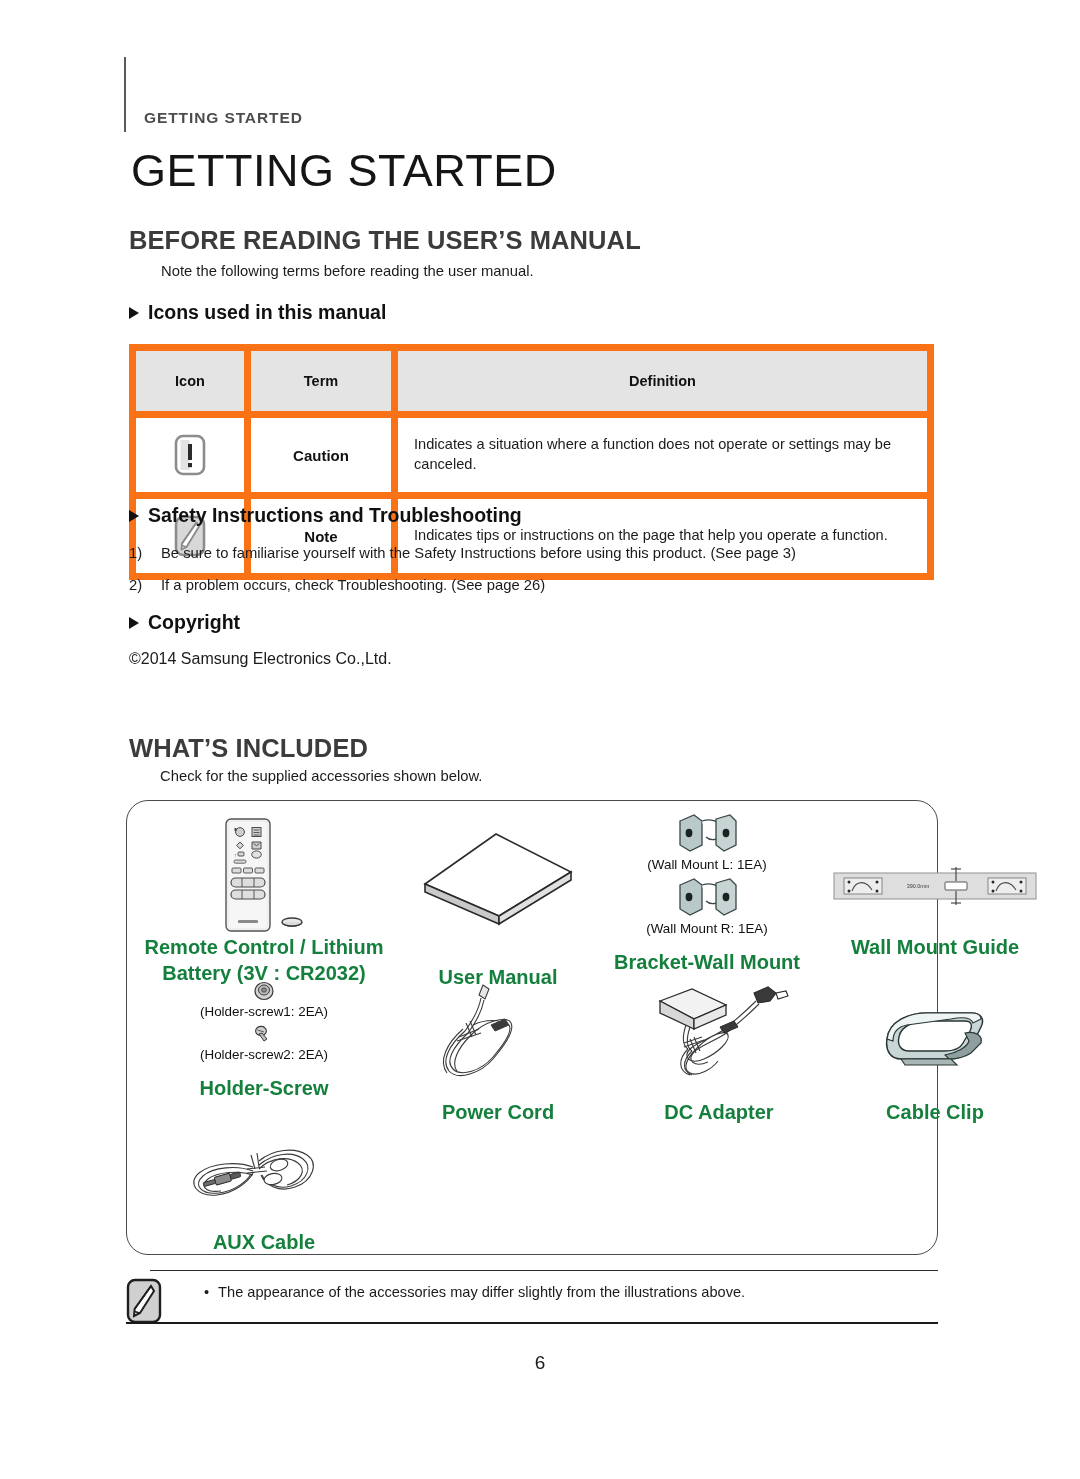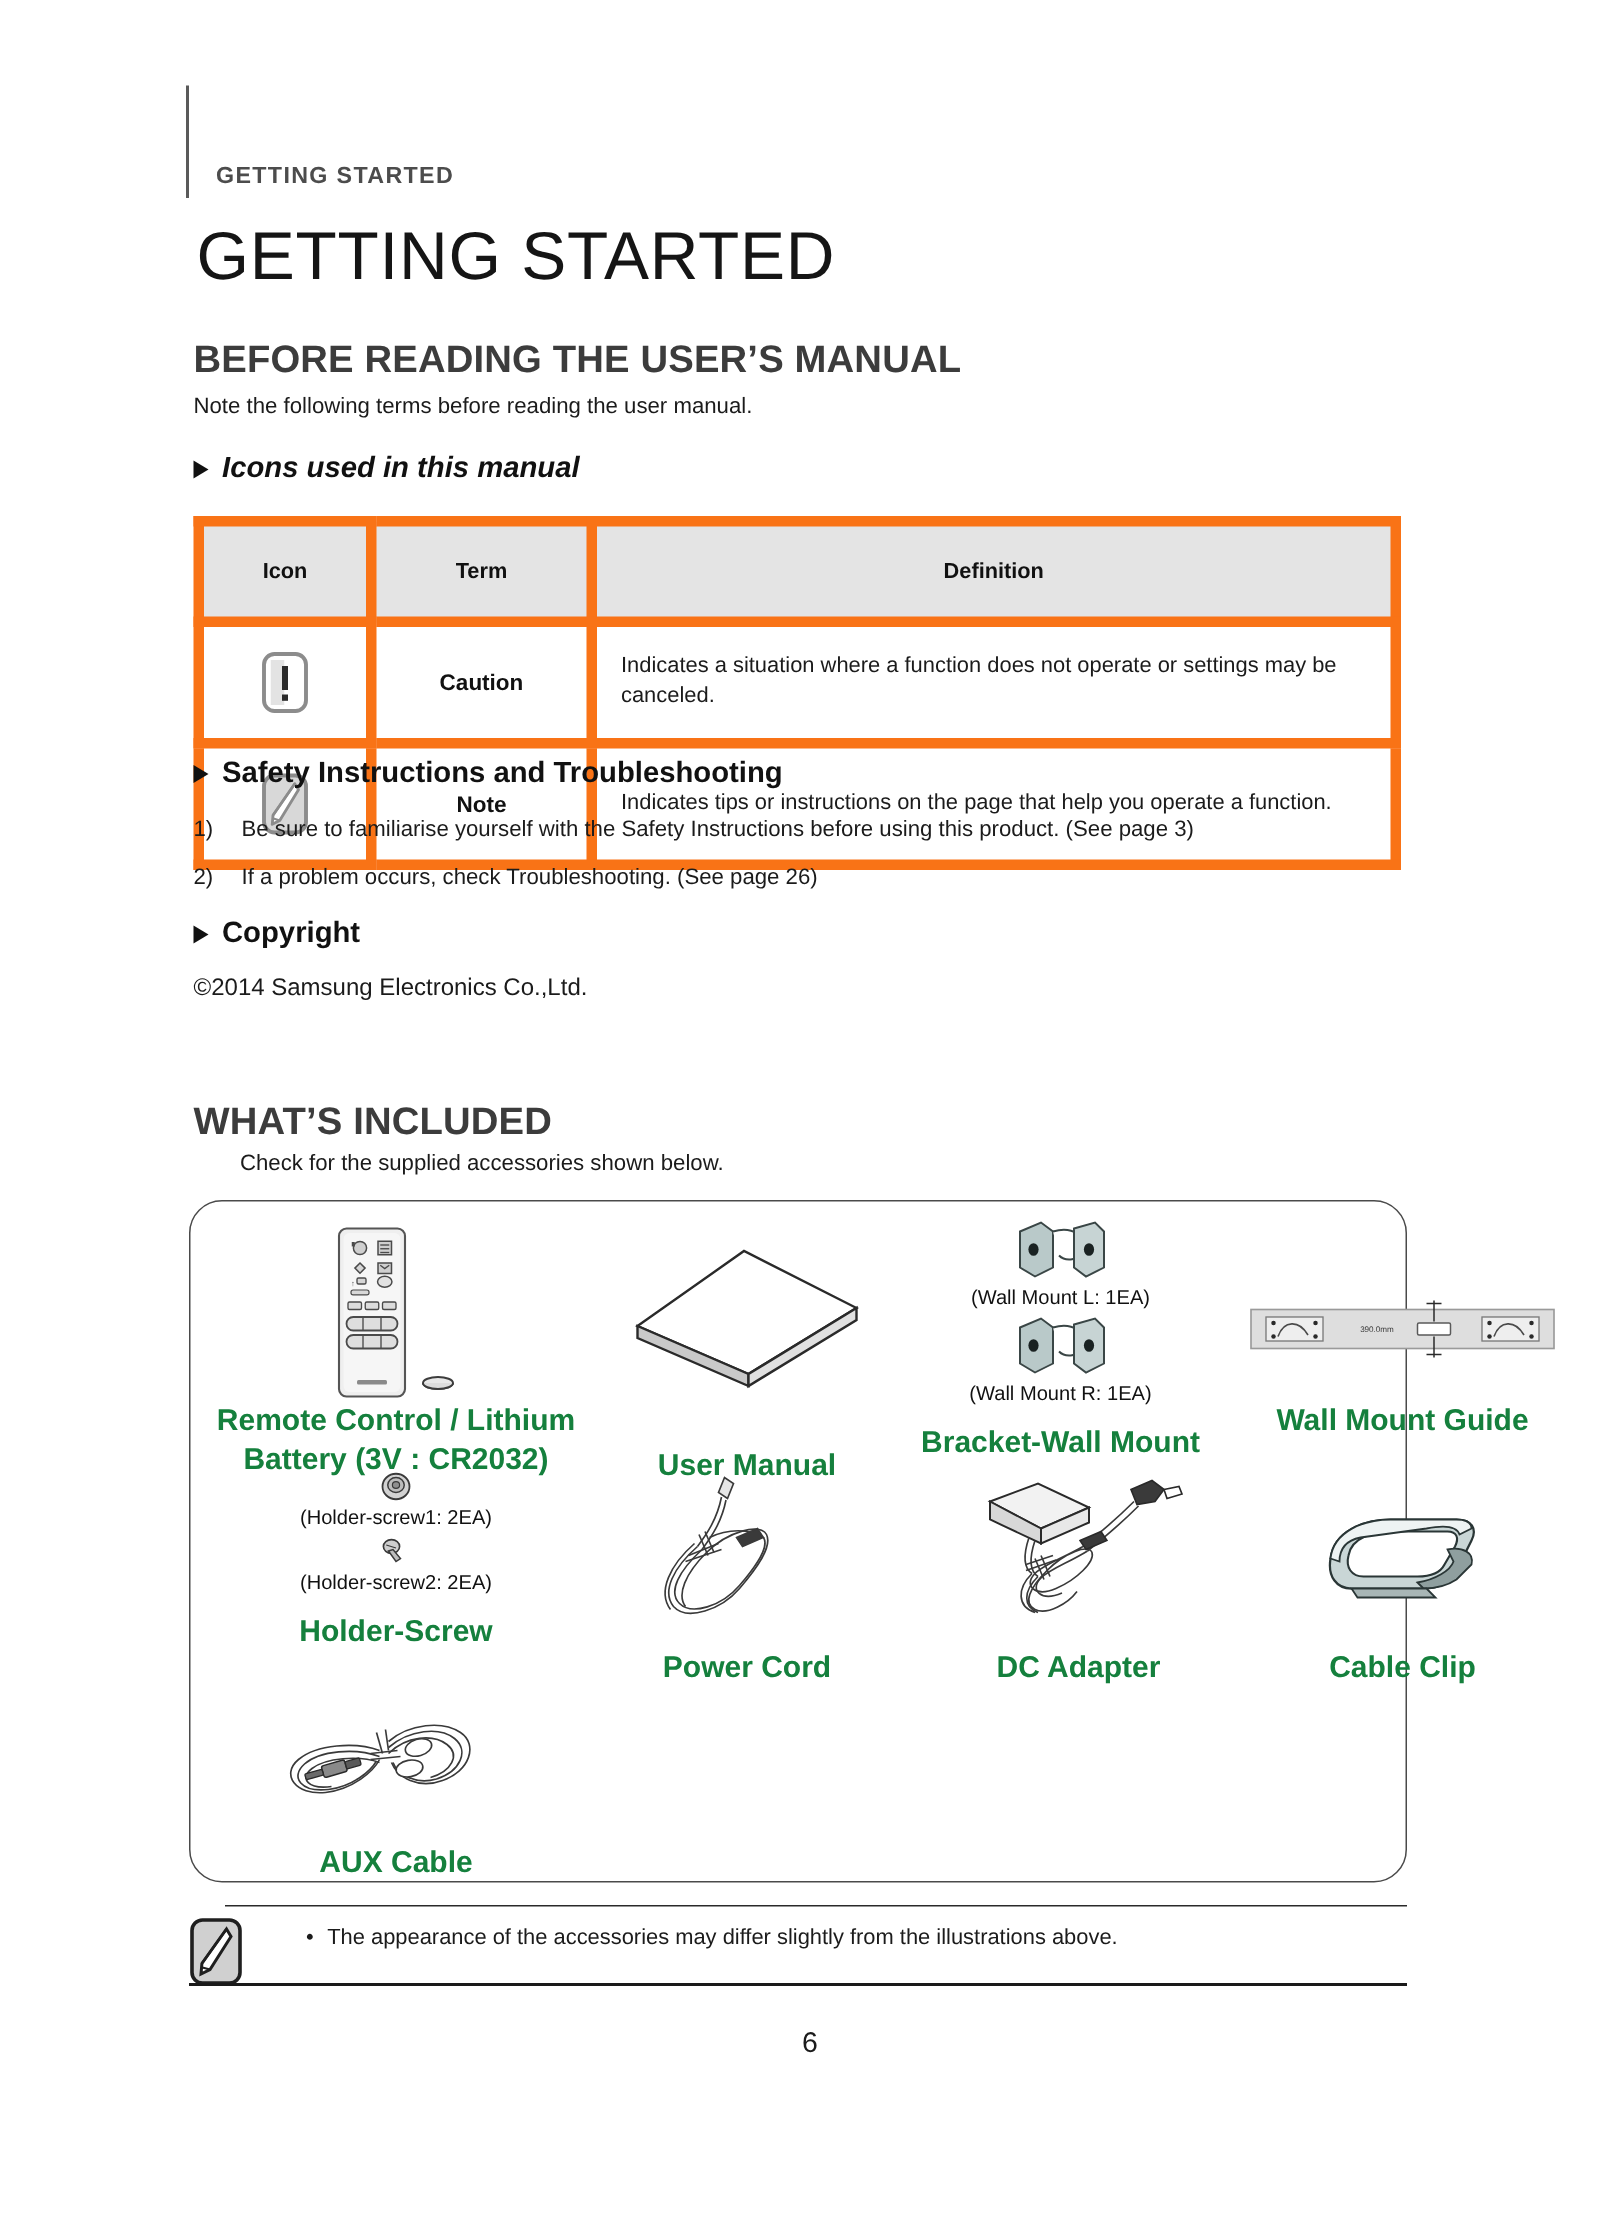--- a/index.html
+++ b/index.html
@@ -39,37 +39,37 @@
     font-size:25.5px;font-weight:bold;letter-spacing:.1px;color:#3c3c3c;
     line-height:1;
   }
   #h2-before{top:228px;}
   #h2-whats{top:736px;}
 
   .body-txt{
     position:absolute;left:129px;
     font-size:14.8px;color:#1b1b1b;line-height:1.45;
   }
-  #p-note-terms{top:261px;}
+  #p-note-terms{top:261px;margin-left:32px;}
   #p-check{top:766px;margin-left:31px;}
 
   
   .h3{
     position:absolute;left:129px;
     font-size:19.5px;font-weight:bold;color:#111;line-height:1;
     display:flex;align-items:center;gap:9px;
   }
   .h3 .tri{
     width:0;height:0;
     border-left:10px solid #111;
     border-top:6.5px solid transparent;
     border-bottom:6.5px solid transparent;
     display:inline-block;
   }
-  #h3-icons{top:303px;font-style:italic;}
+  #h3-icons{top:303px;}
   #h3-safety{top:506px;}
   #h3-copy{top:613px;}
 
   
   .tbl{
     position:absolute;left:129px;top:344px;width:805px;
     border-collapse:collapse;
     table-layout:fixed;
   }
   .tbl th,.tbl td{

